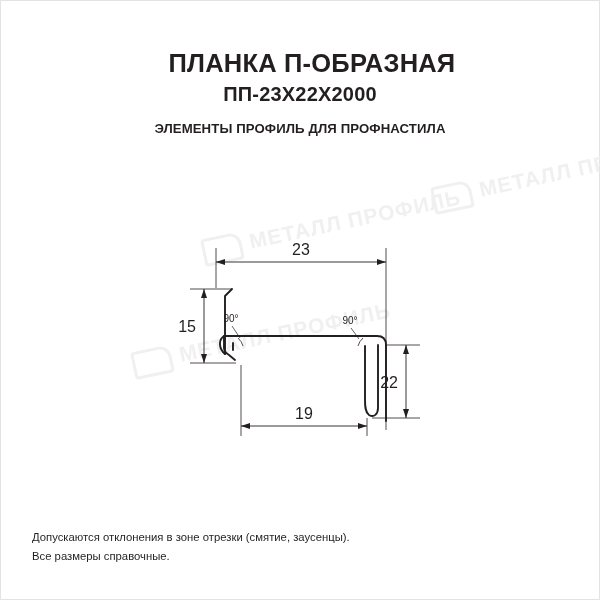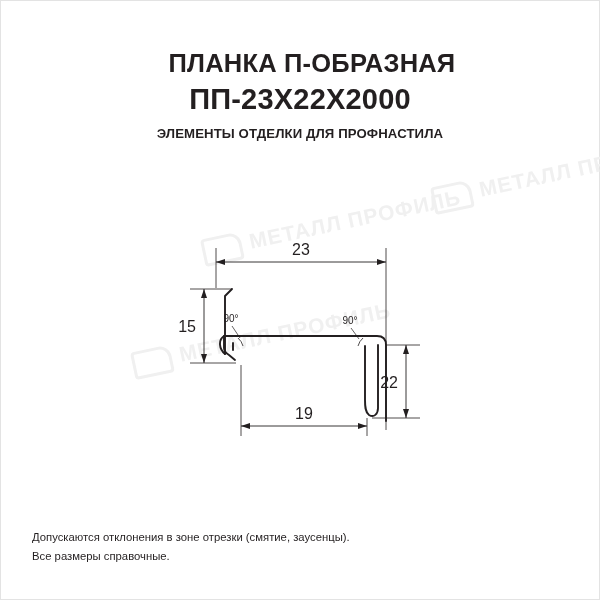--- a/index.html
+++ b/index.html
@@ -39,25 +39,24 @@
   }
   .title-line1 {
     font-size: 25.5px;
     font-weight: bold;
     letter-spacing: 0.2px;
     line-height: 31px;
     white-space: nowrap;
     padding-left: 24px;
   }
   .title-line2 {
-    font-size: 29px;
+    font-size: 20px;
     font-weight: bold;
     letter-spacing: 0.2px;
     line-height: 31px;
-    margin-top: 5px;
     white-space: nowrap;
   }
   .subtitle {
     font-size: 13.2px;
     font-weight: bold;
     margin-top: 11px;
     letter-spacing: 0.1px;
     white-space: nowrap;
   }
   .drawing {
@@ -106,21 +105,21 @@
   <div class="wm" style="left:130px; top:325px; transform:rotate(-12deg);">
     <span style="display:inline-block; width:34px; height:22px; border:3px solid #f0f0f0; border-radius:4px 12px 4px 4px; vertical-align:middle; margin-right:8px;"></span><span>МЕТАЛЛ ПРОФИЛЬ</span>
   </div>
   <div class="wm" style="left:430px; top:160px; transform:rotate(-12deg);">
     <span style="display:inline-block; width:34px; height:22px; border:3px solid #f0f0f0; border-radius:4px 12px 4px 4px; vertical-align:middle; margin-right:8px;"></span><span>МЕТАЛЛ ПРОФИЛЬ</span>
   </div>
 
   <div class="header">
     <div class="title-line1">ПЛАНКА П-ОБРАЗНАЯ</div>
     <div class="title-line2">ПП-23Х22Х2000</div>
-    <div class="subtitle">ЭЛЕМЕНТЫ ОТДЕЛКИ ДЛЯ ПРОФНАСТИЛА</div>
+    <div class="subtitle">ЭЛЕМЕНТЫ ПРОФИЛЬ ДЛЯ ПРОФНАСТИЛА</div>
   </div>
 
   <div class="drawing">
     <svg width="600" height="330" viewBox="0 0 600 330">
 
       <g>
         <line x1="216" y1="98" x2="216" y2="138" stroke="#231f20" stroke-width="0.8"></line>
         <line x1="386" y1="98" x2="386" y2="280" stroke="#231f20" stroke-width="0.8"></line>
         <line x1="216" y1="112" x2="386" y2="112" stroke="#231f20" stroke-width="0.9"></line>
         <path d="M216 112 l9 -3 v6 z" fill="#231f20"></path>

